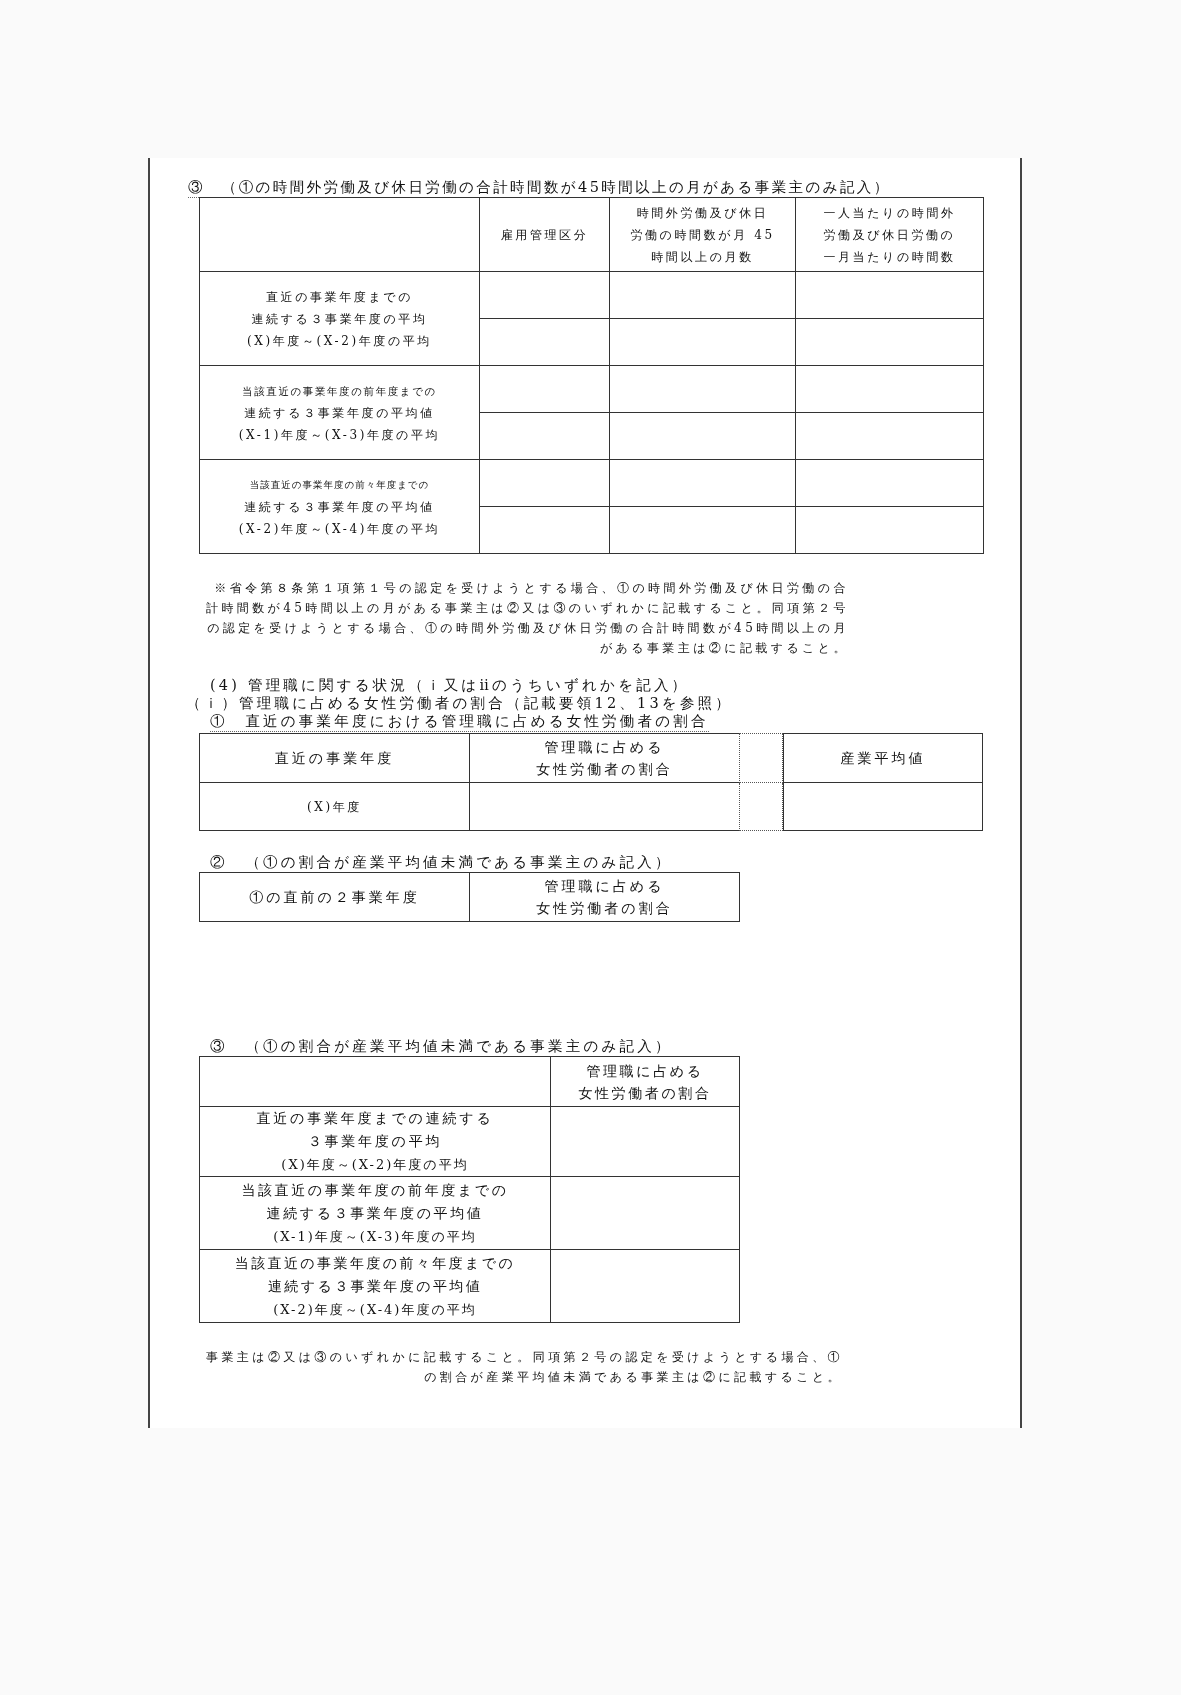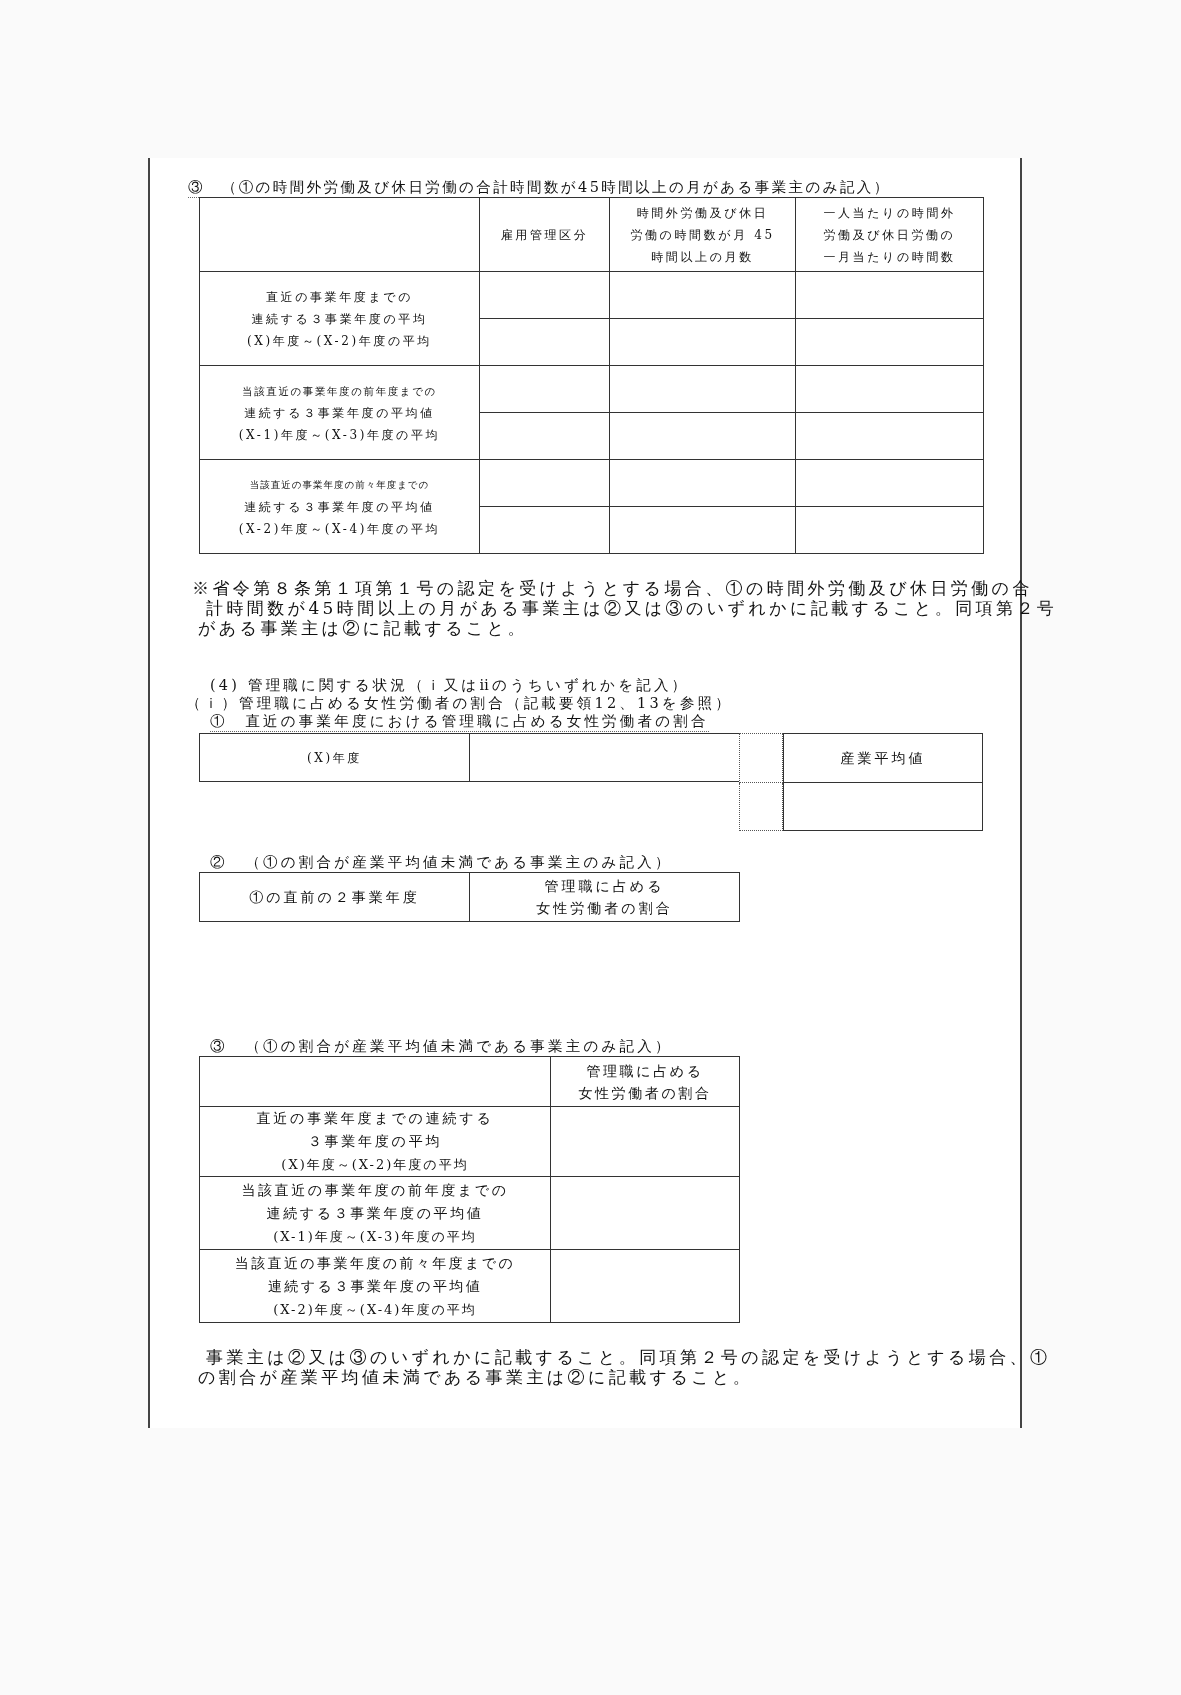--- a/index.html
+++ b/index.html
@@ -14,21 +14,21 @@
   .abs { position:absolute; }
   .txt { white-space:nowrap; font-size:14.5px; letter-spacing:3.2px; line-height:20px; }
   .small { font-size:12px; letter-spacing:2.6px; }
   .tiny { font-size:10.5px; letter-spacing:1.6px; }
   table { border-collapse:collapse; position:absolute; table-layout:fixed; background:#fff; }
   td { border:1.6px solid #333; padding:0; text-align:center; vertical-align:middle;
        font-size:13px; letter-spacing:2.4px; line-height:22px; }
   td.dot { border-top:1.4px dotted #555; border-bottom:1.4px dotted #555; border-left:1.4px dotted #555; border-right:1.4px dotted #555; }
   .cell-lines span { display:block; }
   .underline-dot { border-bottom:1.2px dotted #666; }
-  .note { font-size:17px; letter-spacing:3.4px; line-height:20px; white-space:nowrap; }
+  .note { font-size:12px; letter-spacing:3.4px; line-height:20px; white-space:nowrap;text-align:right; }
 </style>
 </head>
 <body>
 
 <div class="page"></div>
 
 <div class="abs txt underline-dot" style="left:188px; top:177px; letter-spacing:2.4px;">③　（①の時間外労働及び休日労働の合計時間数が45時間以上の月がある事業主のみ記入）</div>
 
 <table style="left:199px; top:197px; width:784px;">
   <colgroup>
@@ -99,33 +99,41 @@
     <td></td>
     <td></td>
     <td></td>
   </tr>
 </tbody>
   </table>
 
 <div class="abs" style="left:192px; top:578px;">
   <div class="note">※省令第８条第１項第１号の認定を受けようとする場合、①の時間外労働及び休日労働の合</div>
   <div class="note" style="padding-left:14px">計時間数が45時間以上の月がある事業主は②又は③のいずれかに記載すること。同項第２号</div>
+  <div class="note" style="padding-left:6px">の認定を受けようとする場合、①の時間外労働及び休日労働の合計時間数が45時間以上の月</div>
   <div class="note" style="padding-left:6px">がある事業主は②に記載すること。</div>
 </div>
 
 <div class="abs txt" style="left:174px; top:675px;margin-left:36px;">(4) 管理職に関する状況（ｉ又はⅱのうちいずれかを記入）</div>
 <div class="abs txt" style="left:186px; top:693px;">（ｉ）管理職に占める女性労働者の割合（記載要領12、13を参照）</div>
 <div class="abs txt underline-dot" style="left:210px; top:711px;">①　直近の事業年度における管理職に占める女性労働者の割合</div>
 
 <table style="left:199px; top:733px; width:540px;">
   <colgroup>
       <col style="width:270px">
       <col style="width:270px">
     </colgroup>
   <tbody>
+      <tr style="height:49px;">
+    <td style="font-size:14px;letter-spacing:3px">直近の事業年度</td>
+    <td class="cell-lines" style="font-size:14px;letter-spacing:3px">
+      <span>管理職に占める</span>
+      <span>女性労働者の割合</span>
+    </td>
+  </tr>
   <tr style="height:48px;">
     <td class="small">(X)年度</td>
     <td></td>
   </tr>
 </tbody>
   </table>
 
 <table style="left:739px; top:733px; width:44px;">
   <tbody>
       <tr style="height:49px;">

